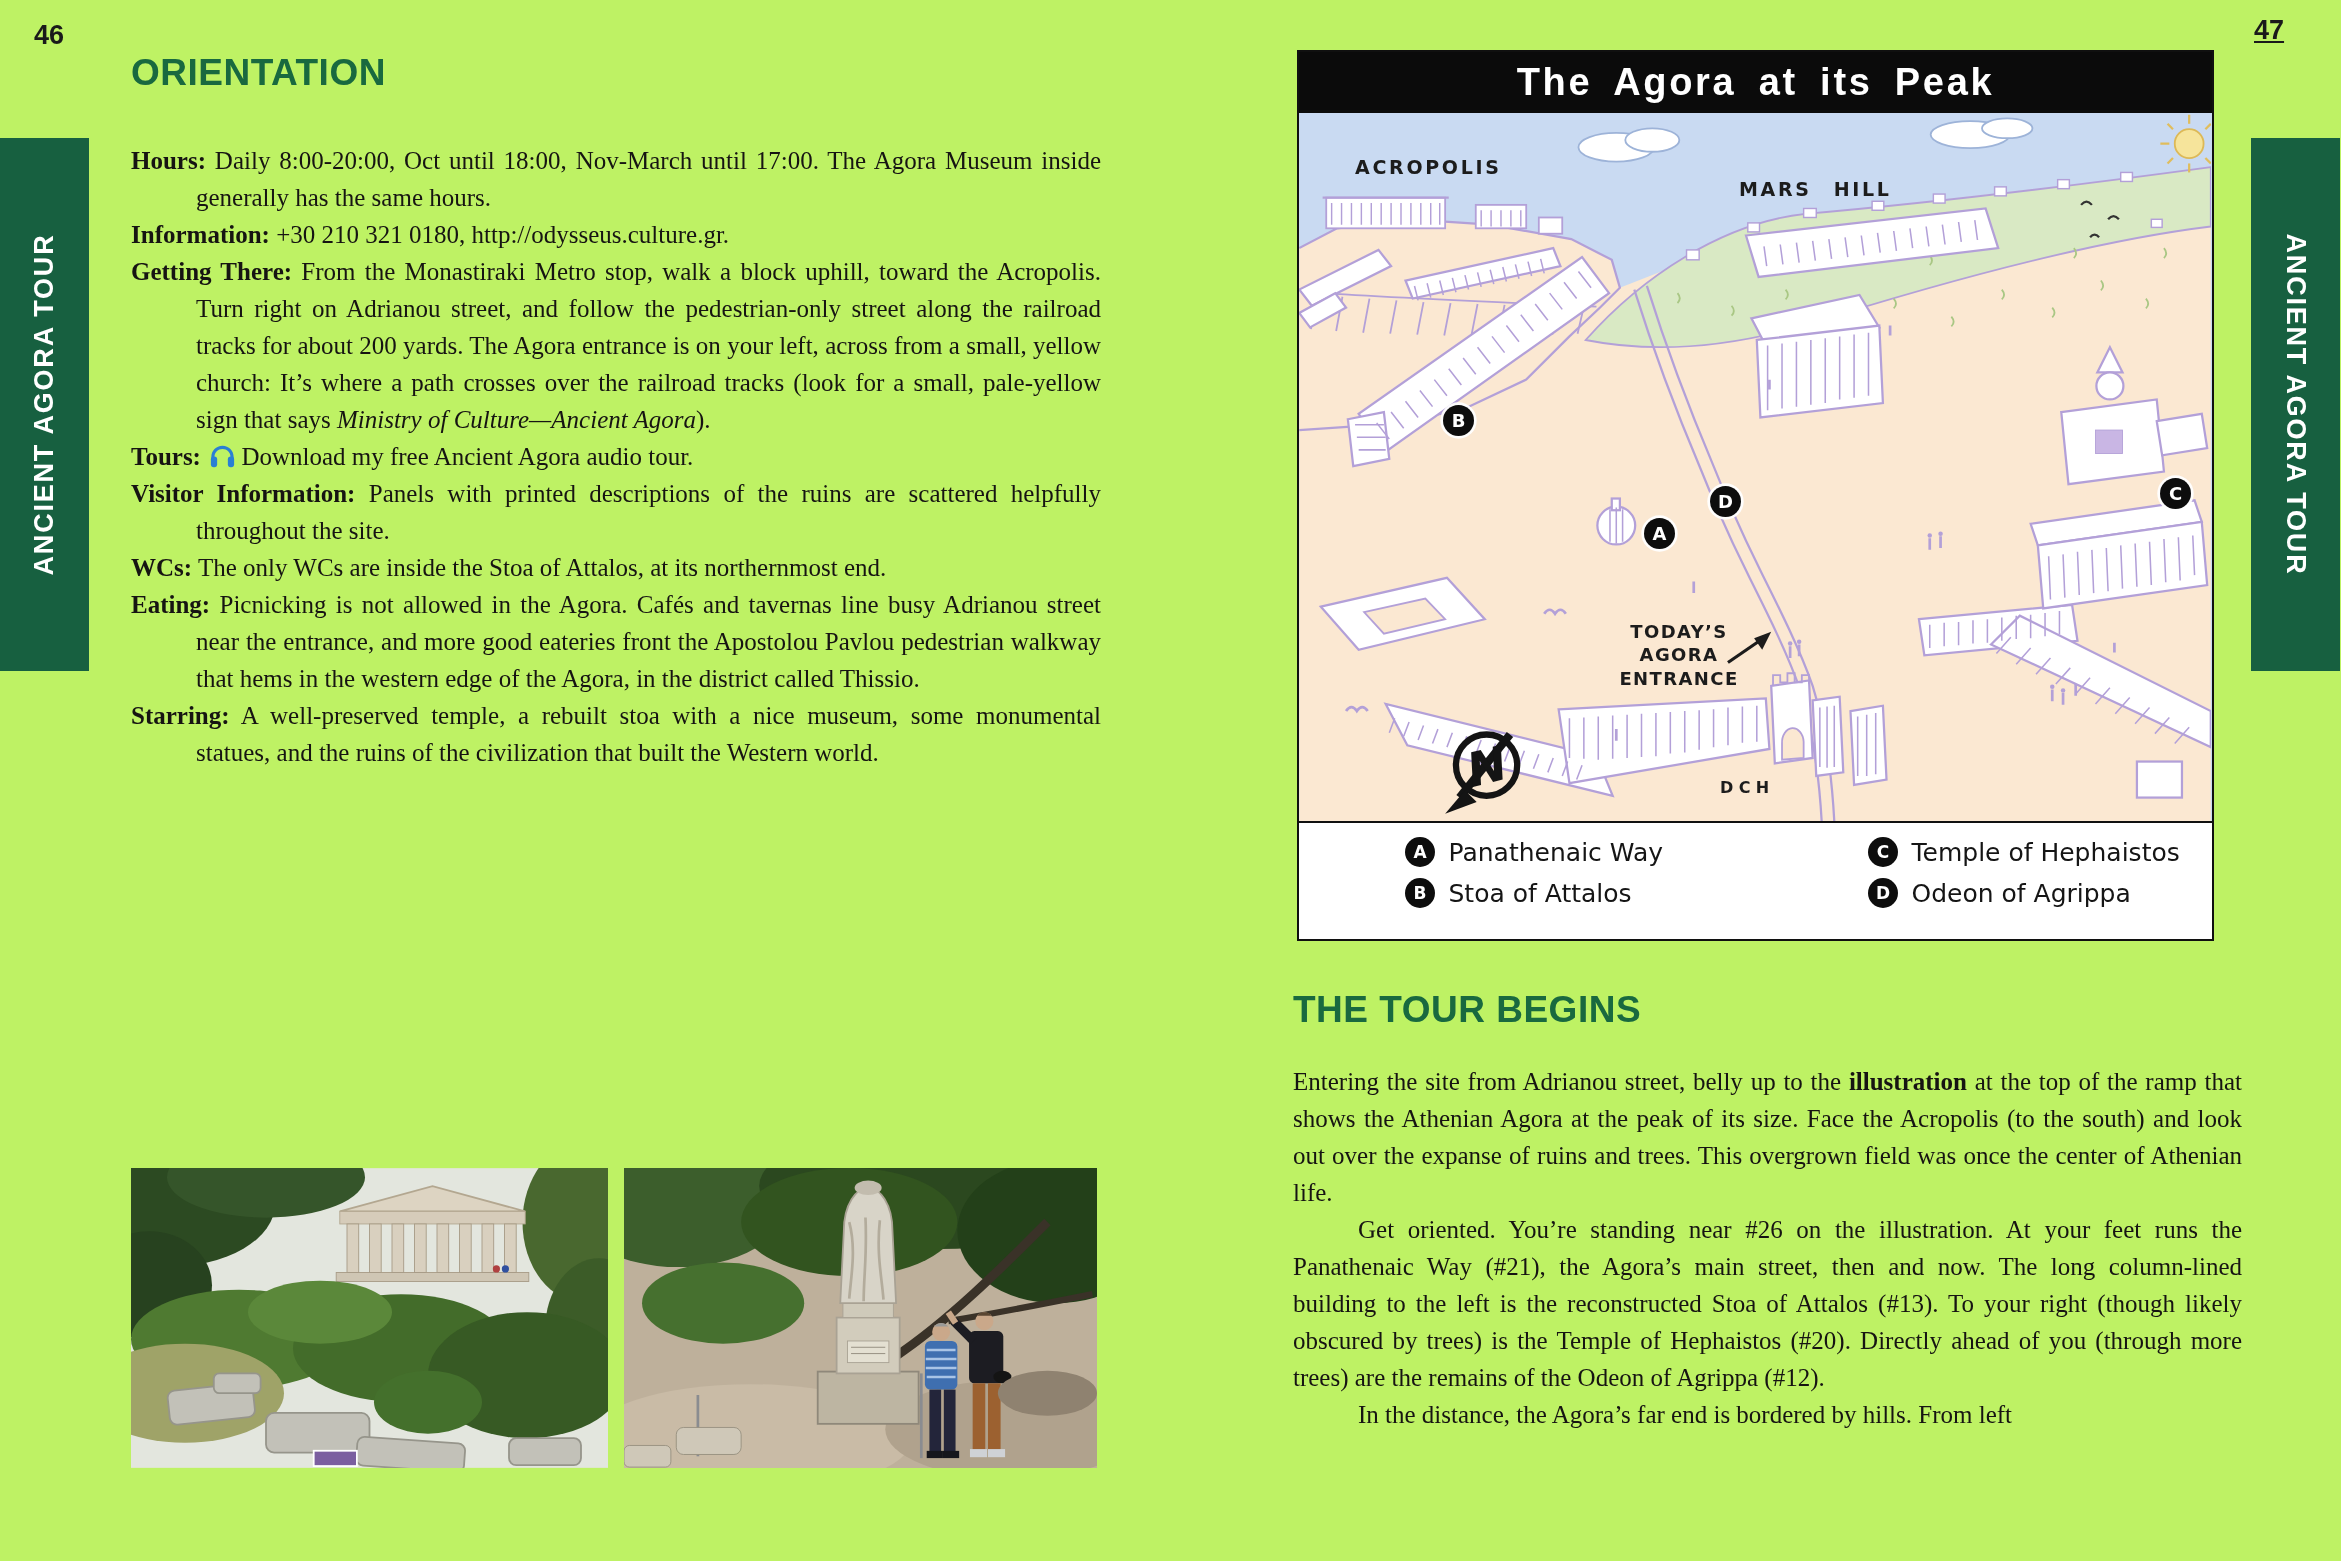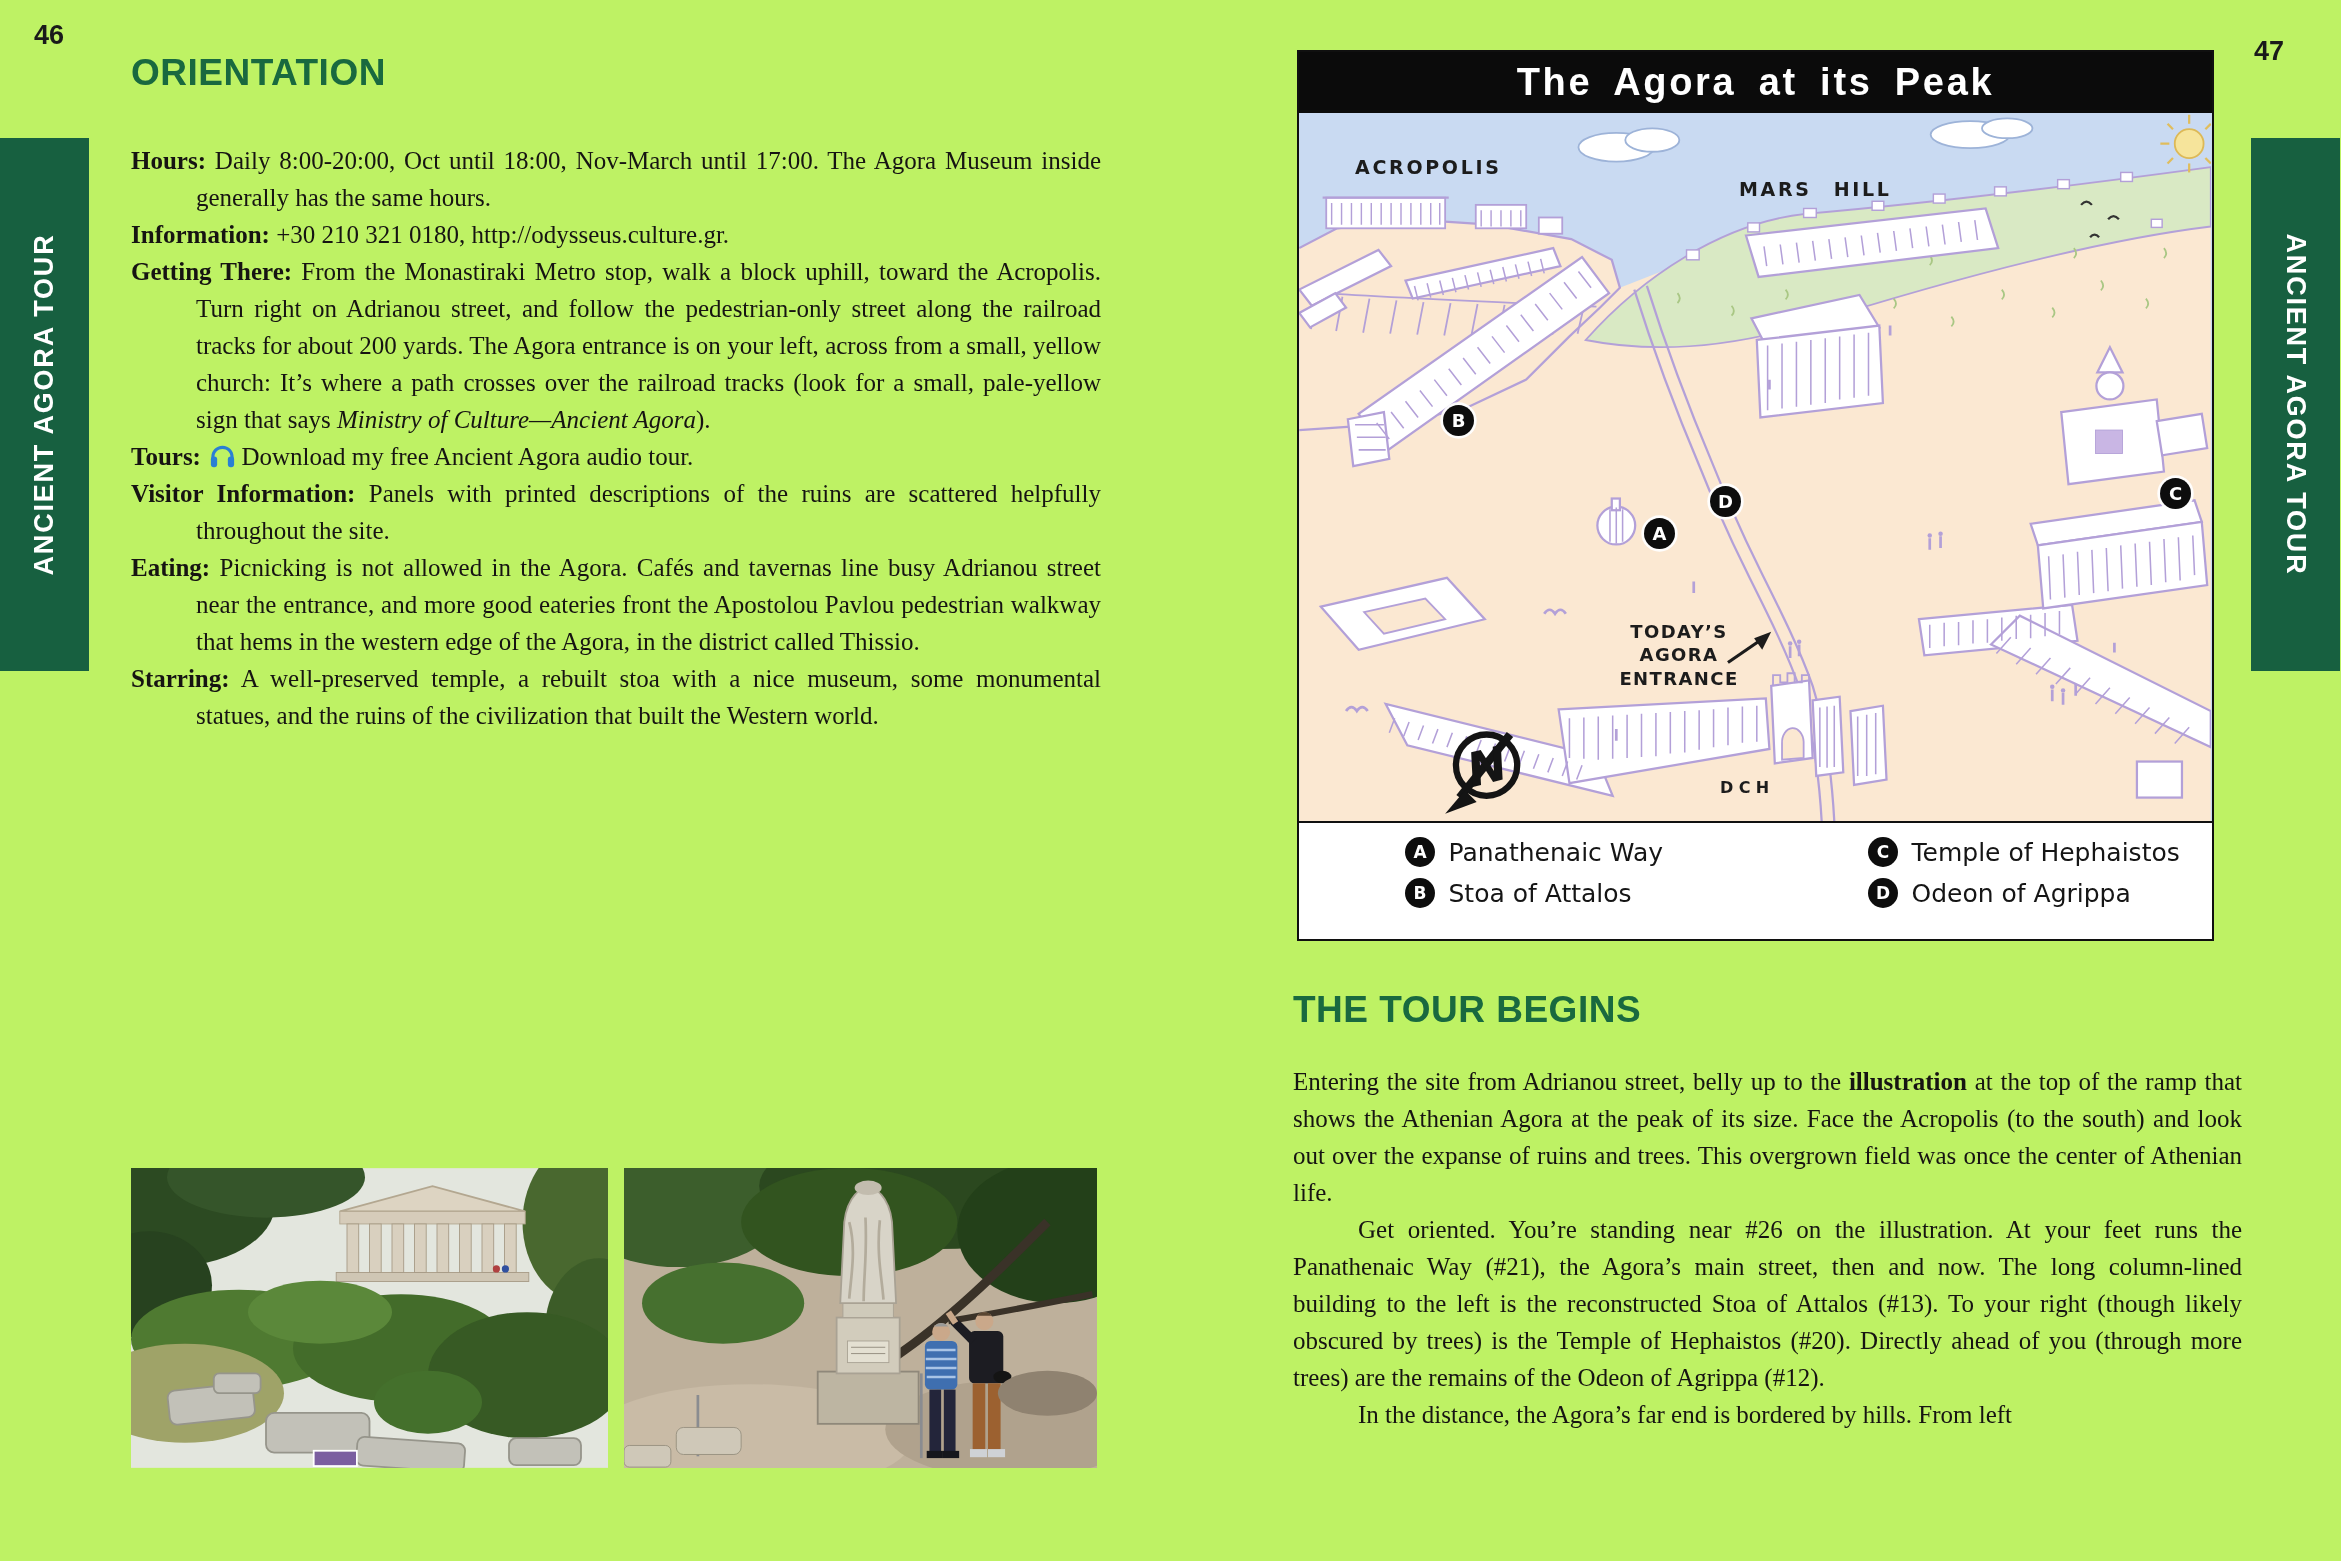--- a/index.html
+++ b/index.html
@@ -1,21 +1,21 @@
 <!DOCTYPE html>
 <html style="font-size:14.4px"><head>
 <meta charset="utf-8">
 <style>
   html,body{margin:0;padding:0;background:#ffffff;}
   .spread{position:relative;width:2342px;height:1561px;background:#bef264;overflow:hidden;
           font-family:"Liberation Serif",serif;color:#161412;}
   .pagenum{position:absolute;font-family:"Liberation Sans",sans-serif;font-weight:bold;
            font-size:27px;color:#1a1a1a;}
   #pagenum-left{left:34px;top:20px;}
-  #pagenum-right{left:2254px;top:36px;}
+  #pagenum-right{left:2254px;top:15px;text-decoration:underline;}
   .tab{position:absolute;top:138px;width:89px;height:533px;background:#176040;
        display:flex;align-items:center;justify-content:center;}
   .tab span{white-space:nowrap;color:#ffffff;font-family:"Liberation Sans",sans-serif;
             font-weight:bold;font-size:27px;letter-spacing:1.8px;}
   #tab-left{left:0;}
   #tab-left span{transform:rotate(-90deg);}
   #tab-right{left:2251px;}
   #tab-right span{transform:rotate(90deg);}
   .h-green{position:absolute;font-family:"Liberation Sans",sans-serif;font-weight:bold;
            font-size:37px;color:#19693f;letter-spacing:0.5px;text-align:right;}
@@ -82,20 +82,21 @@
   <div id="orientation-list">
       <div class="info-item"><span class="info-label">Hours:</span> <span>Daily 8:00-20:00, Oct until 18:00, Nov-March until 17:00. The Agora Museum inside generally has the same hours.</span></div>
       <div class="info-item"><span class="info-label">Information:</span> <span>+30 210 321 0180, http://odysseus.culture.gr.</span></div>
       <div class="info-item"><span class="info-label">Getting There:</span> <span>From the Monastiraki Metro stop, walk a block uphill, toward the Acropolis. Turn right on Adrianou street, and follow the pedestrian-only street along the railroad tracks for about 200 yards. The Agora entrance is on your left, across from a small, yellow church: It’s where a path crosses over the railroad tracks (look for a small, pale-yellow sign that says </span><span class="seg-i">Ministry of Culture—Ancient Agora</span><span>).</span></div>
       <div class="info-item"><span class="info-label">Tours:</span> <svg width="27" height="25" viewBox="0 0 30 28" style="vertical-align:-3.6px;margin:0 5.4px 0 1.8px">
           <path d="M15 2 C7.8 2 2.5 7.6 2.5 14.5 L2.5 20 L6 20 L6 14.5 C6 9.4 10 5.5 15 5.5 C20 5.5 24 9.4 24 14.5 L24 20 L27.5 20 L27.5 14.5 C27.5 7.6 22.2 2 15 2 Z" fill="#2a7fd4"></path>
           <rect x="2" y="14" width="7" height="12" rx="3.2" fill="#2a7fd4"></rect>
           <rect x="21" y="14" width="7" height="12" rx="3.2" fill="#2a7fd4"></rect>
         </svg><span>Download my free Ancient Agora audio tour.</span></div>
       <div class="info-item"><span class="info-label">Visitor Information:</span> <span>Panels with printed descriptions of the ruins are scattered helpfully throughout the site.</span></div>
+      <div class="info-item"><span class="info-label">WCs:</span> <span>The only WCs are inside the Stoa of Attalos, at its northernmost end.</span></div>
       <div class="info-item"><span class="info-label">Eating:</span> <span>Picnicking is not allowed in the Agora. Cafés and tavernas line busy Adrianou street near the entrance, and more good eateries front the Apostolou Pavlou pedestrian walkway that hems in the western edge of the Agora, in the district called Thissio.</span></div>
       <div class="info-item"><span class="info-label">Starring:</span> <span>A well-preserved temple, a rebuilt stoa with a nice museum, some monumental statues, and the ruins of the civilization that built the Western world.</span></div>
     </div>
 
   <div class="photo" id="photo-temple">
     <svg width="477" height="300" viewBox="0 0 530 333">
       <rect width="530" height="333" fill="#e3e6de"></rect>
       <ellipse cx="40" cy="40" rx="120" ry="70" fill="#2c4a22"></ellipse>
       <ellipse cx="150" cy="10" rx="110" ry="45" fill="#35552a"></ellipse>
       <ellipse cx="20" cy="130" rx="70" ry="60" fill="#27421f"></ellipse>

